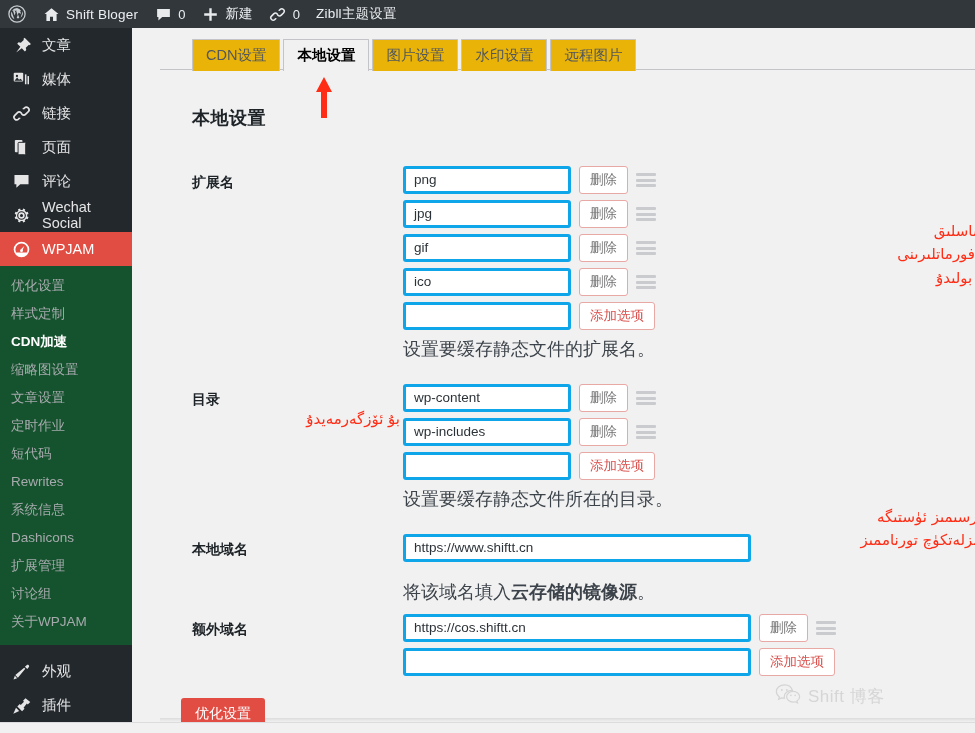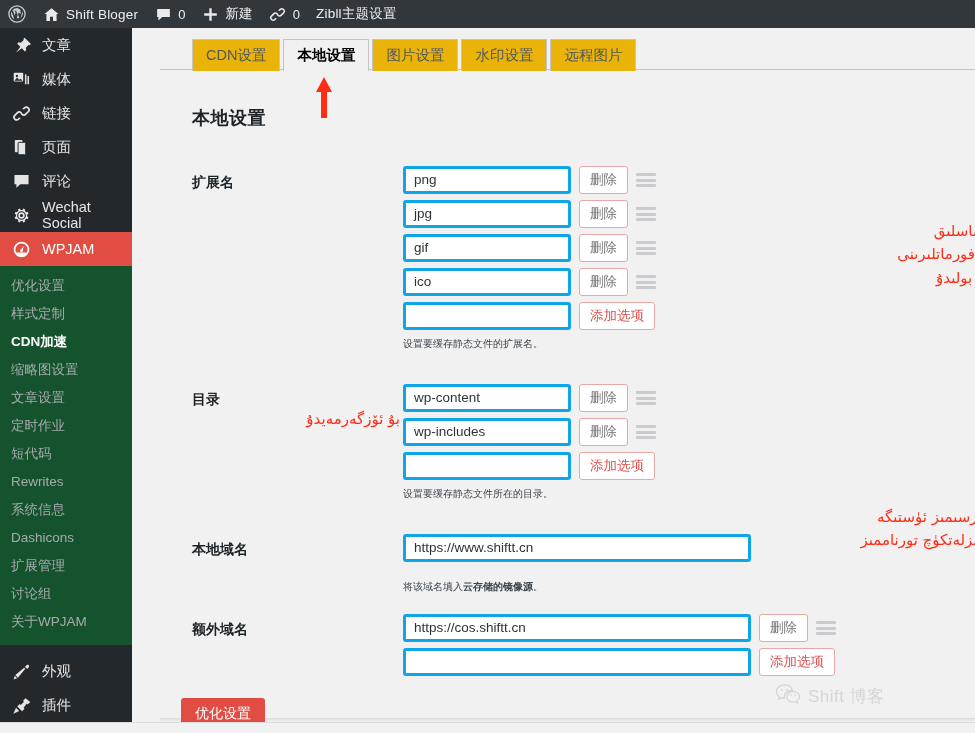--- a/index.html
+++ b/index.html
@@ -117,21 +117,21 @@
     display: flex; align-items: center; justify-content: center;
   }
   .btn-add {
     height: 28px; padding: 0 10px;
     border: 1px solid #e8a8a3; border-radius: 3px;
     background: #fff; color: #d9534f; font-size: 13.5px;
     display: flex; align-items: center; justify-content: center;
   }
   .handle { width: 20px; height: 14px; display: flex; flex-direction: column; justify-content: space-between; }
   .handle i { display: block; height: 3px; background: #c9cbce; border-radius: 1px; }
-  .fdesc { font-size: 10px; color: #3c434a; white-space: nowrap; }
+  .fdesc { font-size: 18px; color: #3c434a; white-space: nowrap; }
   .fdesc b { font-weight: bold; }
 
   .row-line { display: flex; align-items: center; gap: 8px; }
 
   .btn-save {
     position: absolute; left: 181px; top: 698px;
     background: #e14d43; color: #fff; border: none; border-radius: 3px;
     font-size: 14px; padding: 7px 14px; line-height: 1.2;
     font-family: "Liberation Sans", sans-serif;
   }

